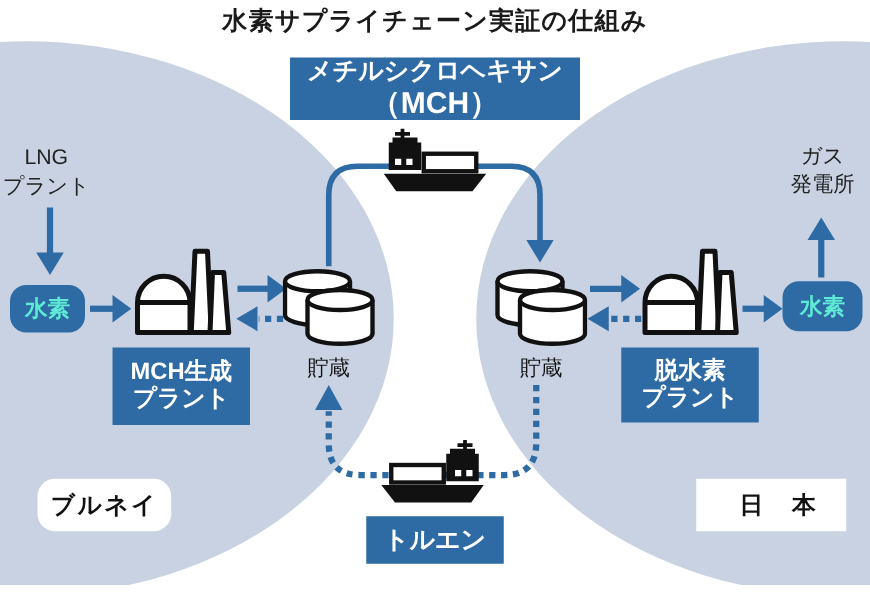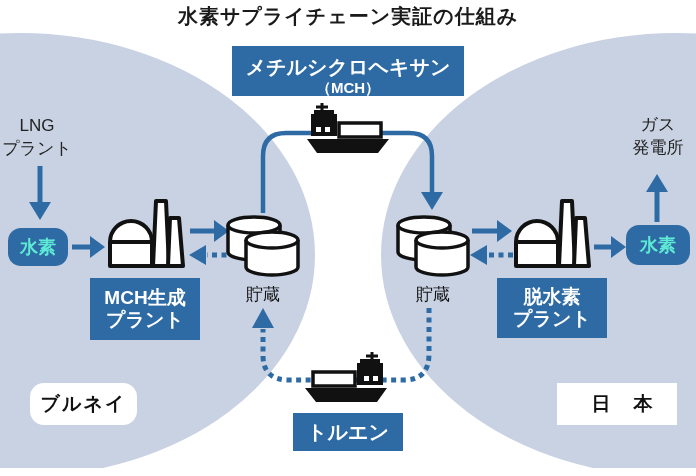--- a/index.html
+++ b/index.html
@@ -15,22 +15,22 @@
   
   .title{
     left:0;top:3px;width:696px;text-align:center;
     font-size:20px;font-weight:bold;letter-spacing:1px;color:#1a1a1a;
   }
   
   .bluebox{
     background:var(--accent,#2e6ba4);color:#fff;font-weight:bold;text-align:center;
     display:flex;flex-direction:column;justify-content:center;line-height:1.15;
   }
-  .box-mch{left:232px;top:46px;width:232px;height:50px;font-size:20px;justify-content:flex-end;}
-  .box-mch .sub{font-size:15px;}
+  .box-mch{left:232px;top:46px;width:232px;height:50px;font-size:20px;}
+  .box-mch .sub{font-size:24px;}
   .box-mchplant{left:90px;top:278px;width:110px;height:62px;font-size:19px;text-align:center;}
   .box-dehydro{left:497px;top:278px;width:110px;height:60px;font-size:19px;}
   .box-toluene{left:293px;top:413px;width:110px;height:38px;font-size:20px;}
   
   .pill{
     background:var(--accent,#2e6ba4);color:#5eead4;font-weight:bold;font-size:18px;
     display:flex;align-items:center;justify-content:center;border-radius:13px;
   }
   .pill-left{left:8px;top:228px;width:60px;height:38px;}
   .pill-right{left:626px;top:225px;width:64px;height:40px;}

